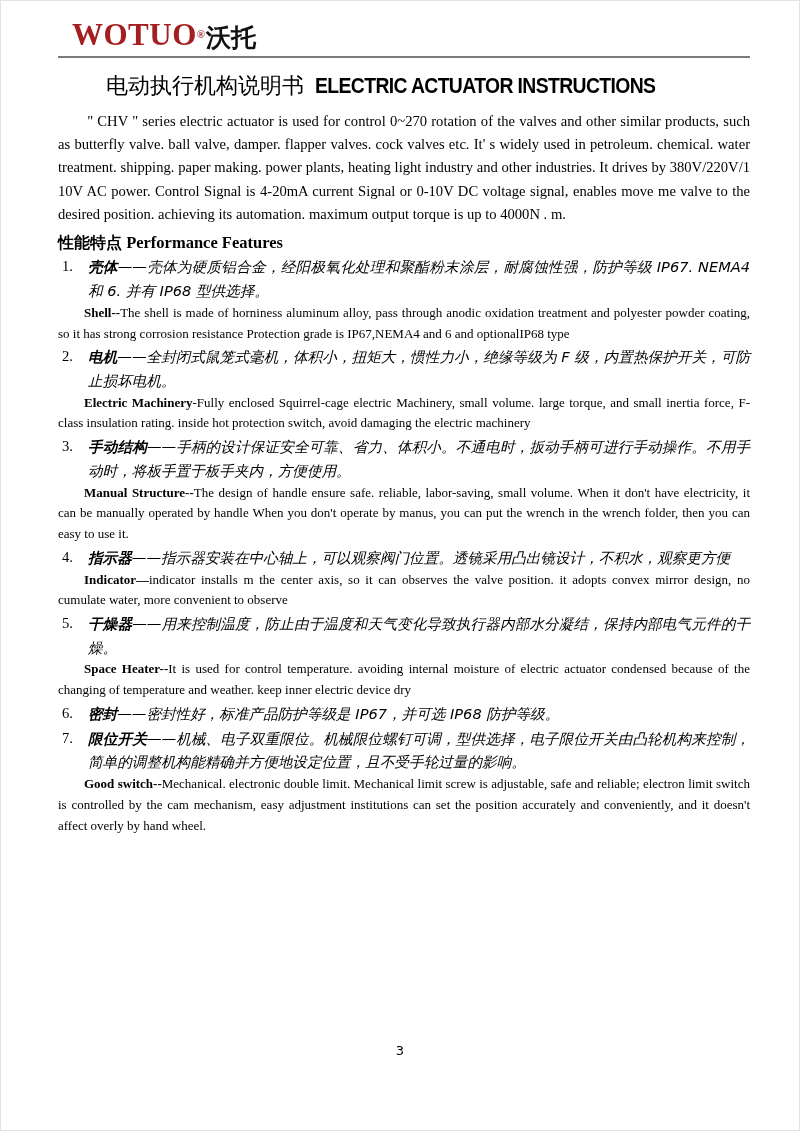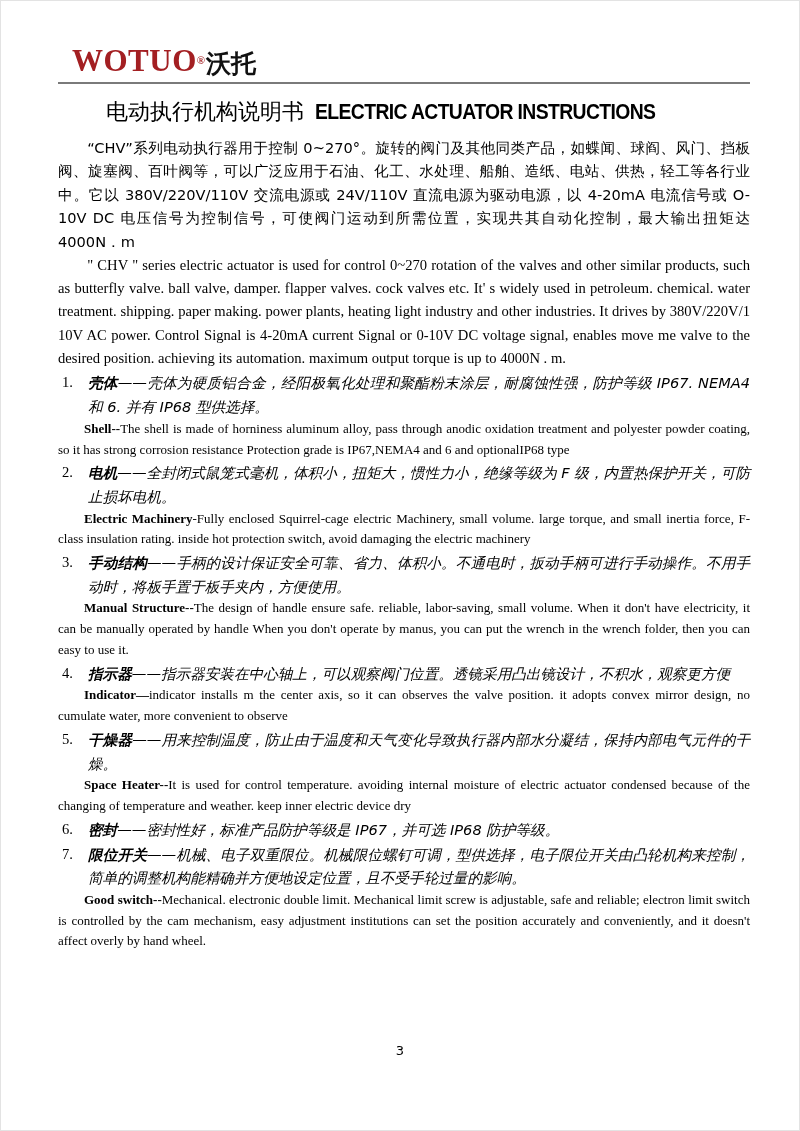--- a/index.html
+++ b/index.html
@@ -20,21 +20,21 @@
   }
   .content {
     position: absolute;
     left: 57px;
     top: 0;
     width: 692px;
   }
 
   
   .header {
-    padding-top: 39px;
+    padding-top: 13px;
   }
   .logo-row {
     display: flex;
     align-items: flex-end;
     height: 36px;
     padding-left: 14px;
   }
   .logo-wotuo {
     font-family: "Liberation Serif", "DejaVu Serif", serif;
     font-weight: bold;
@@ -192,23 +192,25 @@
           <span class="logo-reg">®</span>
           <span class="logo-cn">沃托</span>
       </div>
       <div class="rule"></div>
     </div>
 
     <div class="doc-title">
       <span class="cn">电动执行机构说明书</span><span>&nbsp;&nbsp;</span><span class="en">ELECTRIC ACTUATOR INSTRUCTIONS</span>
     </div>
 
-    <p class="p-cn">“CHV”系列电动执行器用于控制 0~270°。旋转的阀门及其他同类产品，如蝶闻、球阎、风门、挡板阀、旋塞阀、百叶阀等，可以广泛应用于石油、化工、水处理、船舶、造纸、电站、供热，轻工等各行业中。它以 380V/220V/110V 交流电源或 24V/110V 直流电源为驱动电源，以 4-20mA 电流信号或 O-10V DC 电压信号为控制信号，可使阀门运动到所需位置，实现共其自动化控制，最大输出扭矩达 4000N．m</p>
     <p class="p-en">" CHV " series electric actuator is used for control 0~270 rotation of the valves and other similar products, such as butterfly valve. ball valve, damper. flapper valves. cock valves etc. It' s widely used in petroleum. chemical. water treatment. shipping. paper making. power plants, heating light industry and other industries. It drives by 380V/220V/1 10V AC power. Control Signal is 4-20mA current Signal or 0-10V DC voltage signal, enables move me valve to the desired position. achieving its automation. maximum output torque is up to 4000N . m.</p>
 
+    <div class="section-head">
+      <span class="cn">性能特点</span><span>&nbsp;</span><span class="en">Performance Features</span>
+    </div>
 
     <div class="feat">
       <div class="feat-cn">
         <div class="feat-num">1.</div>
         <div class="feat-body"><b>壳体</b><span>——壳体为硬质铝合金，经阳极氧化处理和聚酯粉末涂层，耐腐蚀性强，防护等级 IP67. NEMA4 和 6. 并有 IP68 型供选择。</span></div>
       </div>
       <p class="feat-en"><b>Shell--</b><span>The shell is made of horniness aluminum alloy, pass through anodic oxidation treatment and polyester powder coating, so it has strong corrosion resistance Protection grade is IP67,NEMA4 and 6 and optionalIP68 type</span></p>
     </div>
 
     <div class="feat">

